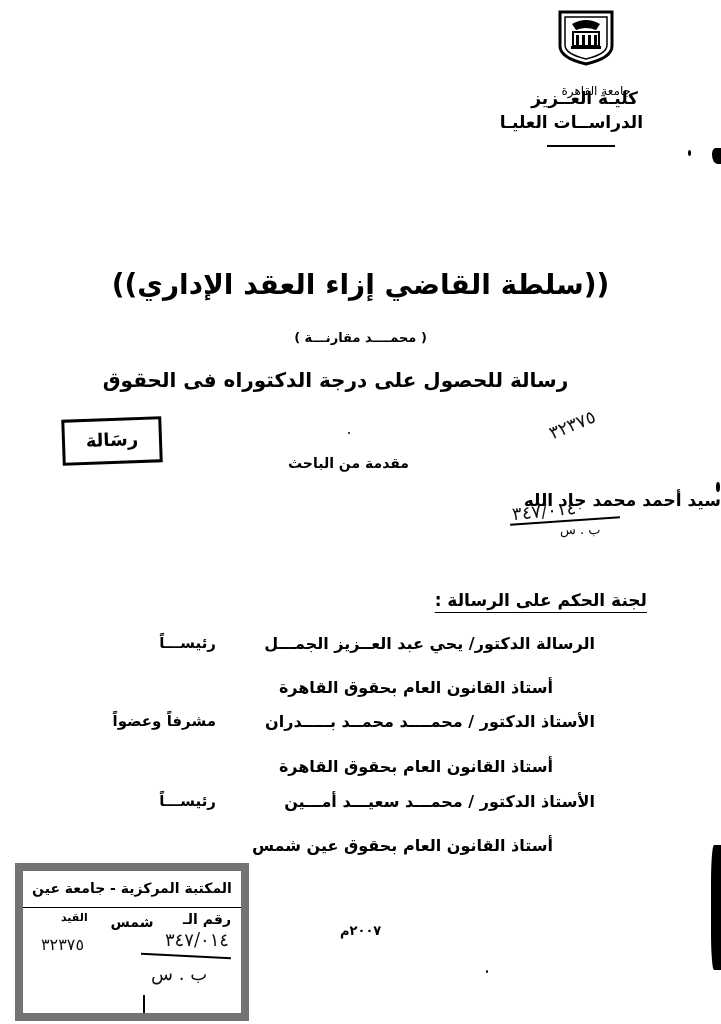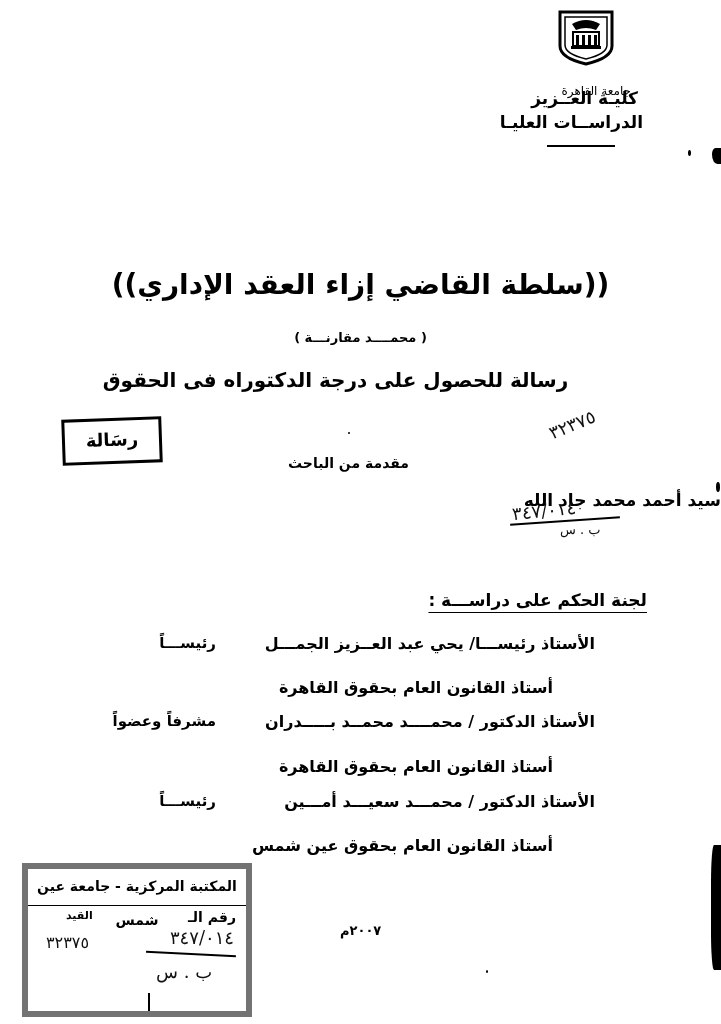--- a/index.html
+++ b/index.html
@@ -32,21 +32,21 @@
   .hw3 { left:560px; top:522px; font-size:13px; }
 
   .committee-h { right:74px; top:590px; font-size:17px; font-weight:bold; text-decoration:underline; text-underline-offset:6px; }
 
   .member-name { right:126px; font-size:16px; font-weight:bold; }
   .member-role { left:86px; font-size:15px; font-weight:bold; width:130px; text-align:right; }
   .member-aff { right:168px; font-size:16px; font-weight:bold; }
 
   .year { left:340px; top:923px; font-size:13px; font-weight:bold; }
 
-  .lib-stamp { left:22px; top:863px; width:218px; height:142px; border:6px solid #737373; }
+  .lib-stamp { left:15px; top:863px; width:218px; height:142px; border:8px solid #737373; }
   .lib-top { position:absolute; left:0; right:0; top:0; height:36px; border-bottom:1.5px solid #000;
              font-size:14px; font-weight:bold; text-align:center; line-height:34px; direction:rtl; }
   .lib-lbl1 { position:absolute; right:10px; top:40px; font-size:14px; font-weight:bold; direction:rtl; }
   .lib-lbl2 { position:absolute; left:38px; top:40px; font-size:11px; font-weight:bold; direction:rtl;text-align:center; }
   .lib-num1 { position:absolute; right:12px; top:58px; font-size:18px; direction:rtl; }
   .lib-num2 { position:absolute; left:18px; top:64px; font-size:16px; direction:rtl; }
   .lib-line { position:absolute; left:118px; top:84px; width:90px; height:1.5px; background:#000; transform:rotate(3deg); }
   .lib-num3 { position:absolute; left:128px; top:92px; font-size:18px; direction:rtl; }
   .lib-tick { position:absolute; left:120px; top:124px; width:1.5px; height:18px; background:#000; }
 
@@ -83,23 +83,23 @@
 
 <div class="abs rtl hw hw1">٣٢٣٧٥</div>
 
 <div class="abs rtl presented">مقدمة من الباحث</div>
 <div class="abs rtl researcher">سيد أحمد محمد جاد الله</div>
 
 <div class="abs rtl hw hw2">٣٤٧/٠١٤</div>
 <div class="abs hw2-line"></div>
 <div class="abs rtl hw hw3">ب . س</div>
 
-<div class="abs rtl committee-h">لجنة الحكم على دراســـة :</div>
+<div class="abs rtl committee-h">لجنة الحكم على الرسالة :</div>
 
-<div class="abs rtl member-name" style="top:634px">الأستاذ رئيســـا/ يحي عبد العــزيز الجمـــل</div>
+<div class="abs rtl member-name" style="top:634px">الرسالة الدكتور/ يحي عبد العــزيز الجمـــل</div>
 <div class="abs rtl member-role" style="top:634px">رئيســـاً</div>
 <div class="abs rtl member-aff" style="top:678px">أستاذ القانون العام بحقوق القاهرة</div>
 
 <div class="abs rtl member-name" style="top:712px">الأستاذ الدكتور / محمــــد محمــد بـــــدران</div>
 <div class="abs rtl member-role" style="top:712px">مشرفاً وعضواً</div>
 <div class="abs rtl member-aff" style="top:757px">أستاذ القانون العام بحقوق القاهرة</div>
 
 <div class="abs rtl member-name" style="top:792px">الأستاذ الدكتور / محمـــد سعيـــد أمـــين</div>
 <div class="abs rtl member-role" style="top:792px">رئيســـاً</div>
 <div class="abs rtl member-aff" style="top:836px">أستاذ القانون العام بحقوق عين شمس</div>

